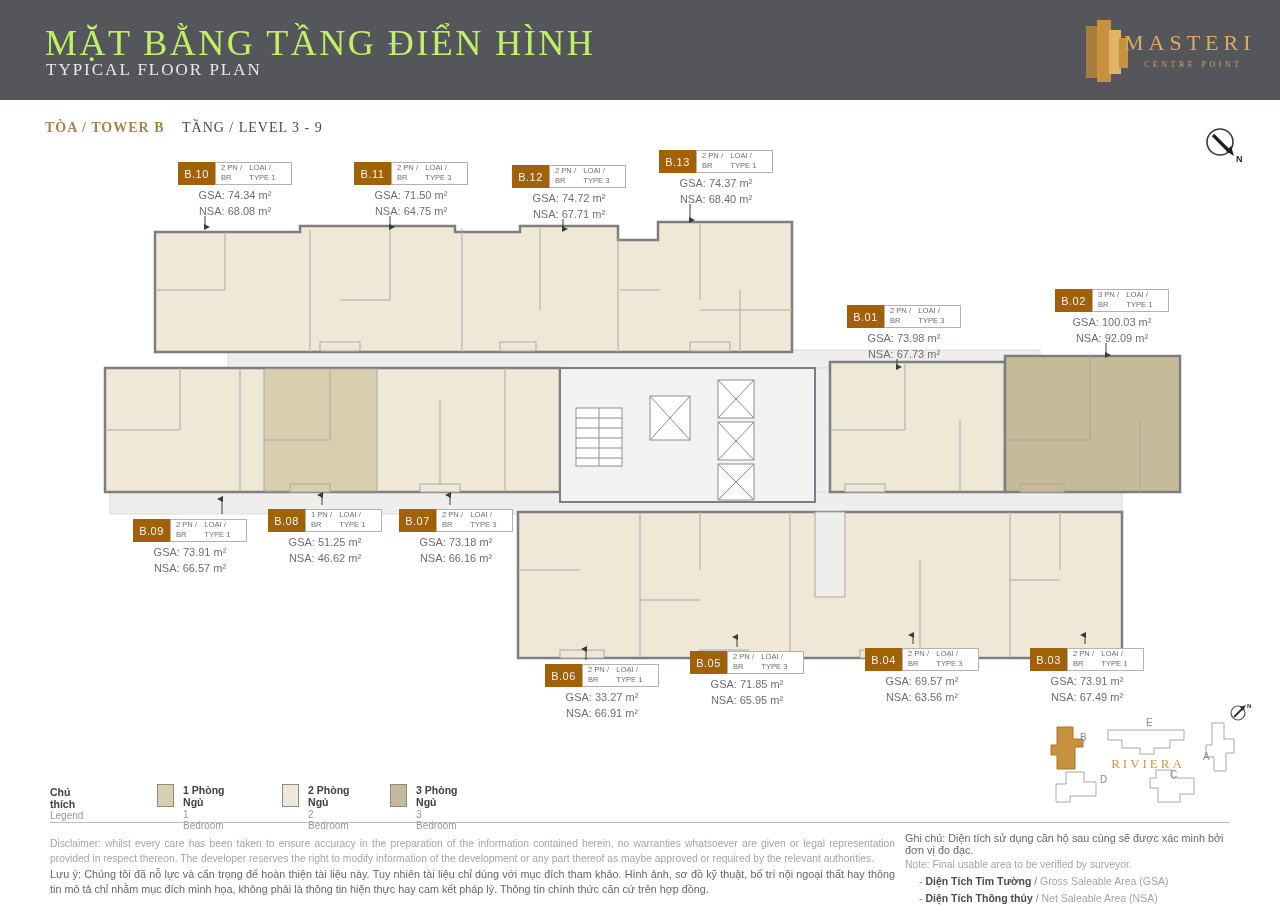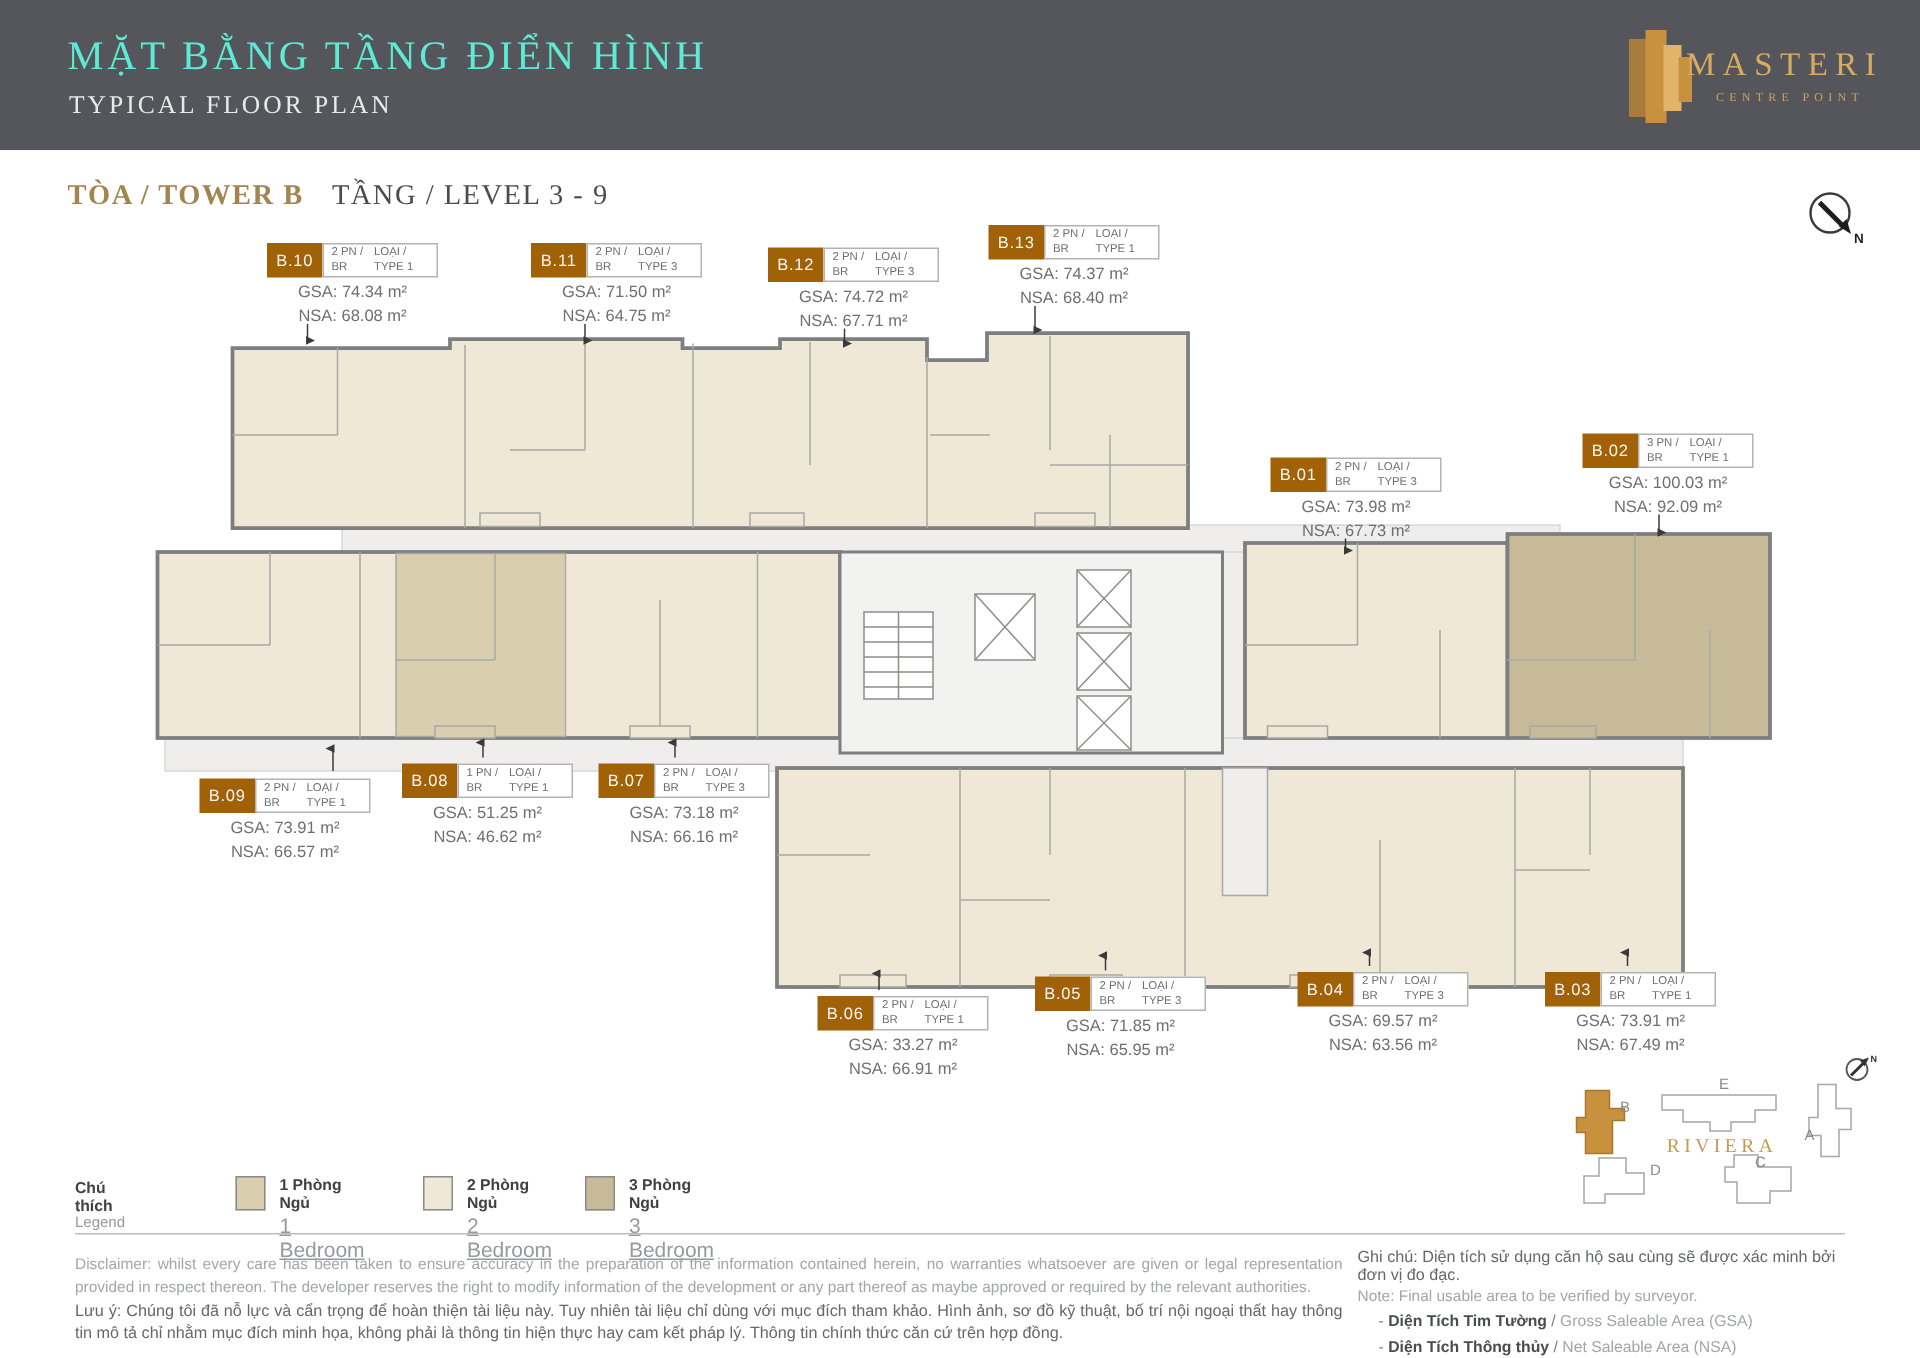--- a/index.html
+++ b/index.html
@@ -1,50 +1,50 @@
 <!DOCTYPE html>
 <html><head>
 <meta charset="utf-8">
 <style>
   html,body{margin:0;padding:0;background:#ffffff;}
   #page{position:relative;width:1280px;height:905px;background:#ffffff;overflow:hidden;
         font-family:"Liberation Sans",sans-serif;color:#54565a;}
   
   #header{position:absolute;left:0;top:0;width:1280px;height:100px;background:#54565b;}
   #title-vi{position:absolute;left:45px;top:22px;font-family:"Liberation Serif",serif;
-            font-size:27px;letter-spacing:2.5px;color:#5eead4;}
+            font-size:36px;letter-spacing:2.5px;color:#bef264;}
   #title-en{position:absolute;left:46px;top:60px;font-family:"Liberation Serif",serif;
             font-size:17px;letter-spacing:2px;color:#e9e9ea;}
   #logo{position:absolute;right:30px;top:12px;width:170px;height:78px;}
   #logo-text{position:absolute;left:44px;top:18px;font-family:"Liberation Serif",serif;
              font-size:22px;letter-spacing:5px;color:#d9ab62;}
   #logo-sub{position:absolute;left:64px;top:48px;font-family:"Liberation Serif",serif;
             font-size:8px;letter-spacing:3.5px;color:#cfa15c;}
   
-  #plan-title{position:absolute;left:45px;top:120px;font-family:"Liberation Serif",serif;font-size:19px;}
+  #plan-title{position:absolute;left:45px;top:120px;font-family:"Liberation Serif",serif;font-size:14px;}
   #tower-label{color:#a3854f;letter-spacing:1px;font-weight:bold;}
   #level-label{color:#4a4c50;letter-spacing:1px;margin-left:14px;}
   
   #plan-svg{position:absolute;left:0;top:0;width:1280px;height:905px;}
   
   .callout{position:absolute;width:114px;}
   .crow{display:flex;}
   .cid{width:38px;height:23px;background:#a16207;color:#f4f4f4;font-size:11px;
        display:flex;align-items:center;justify-content:center;letter-spacing:.5px;}
   .ctype{width:72px;height:21px;background:#ffffff;border:1px solid #b3b3b1;color:#6d6f72;
          font-size:7.6px;line-height:1.3;display:flex;flex-direction:row;justify-content:center;padding-left:5px;}
   .cgsa,.cnsa{font-size:11px;color:#6d6f72;text-align:center;margin-top:4px;width:114px;}
   
   #legend{position:absolute;left:50px;top:784px;height:26px;}
   .leg-title-vi{font-size:10.5px;font-weight:bold;color:#3f4145;}
   .leg-title-en{font-size:10px;color:#97999c;}
   .leg-item{position:absolute;top:0;display:flex;}
   .leg-swatch{width:21px;height:21px;border:1px solid #8a8a88;margin-right:9px;}
   .leg-vi{font-size:10.5px;font-weight:bold;color:#3f4145;}
-  .leg-en{font-size:14px;color:#97999c;margin-top:1px;text-decoration:underline;}
+  .leg-en{font-size:10px;color:#97999c;margin-top:1px;}
   
   #divider{position:absolute;left:50px;top:822px;width:1180px;height:1px;background:#bdbdbb;}
   #disc{position:absolute;left:50px;top:832px;width:845px;}
   #disc-vi{font-size:10.8px;color:#65676b;line-height:1.45;text-align:justify;}
   #disc-en{font-size:10.3px;color:#a3a5a7;line-height:1.45;text-align:justify;margin-top:5px;}
   #note{position:absolute;left:905px;top:832px;width:335px;}
   #note-vi{font-size:10.8px;color:#65676b;}
   #note-en{font-size:10.3px;color:#a3a5a7;margin-top:3px;}
   .note-item{font-size:10.5px;margin-top:5px;margin-left:14px;color:#a3a5a7;}
   .note-item b{color:#4a4c50;font-weight:bold;}

